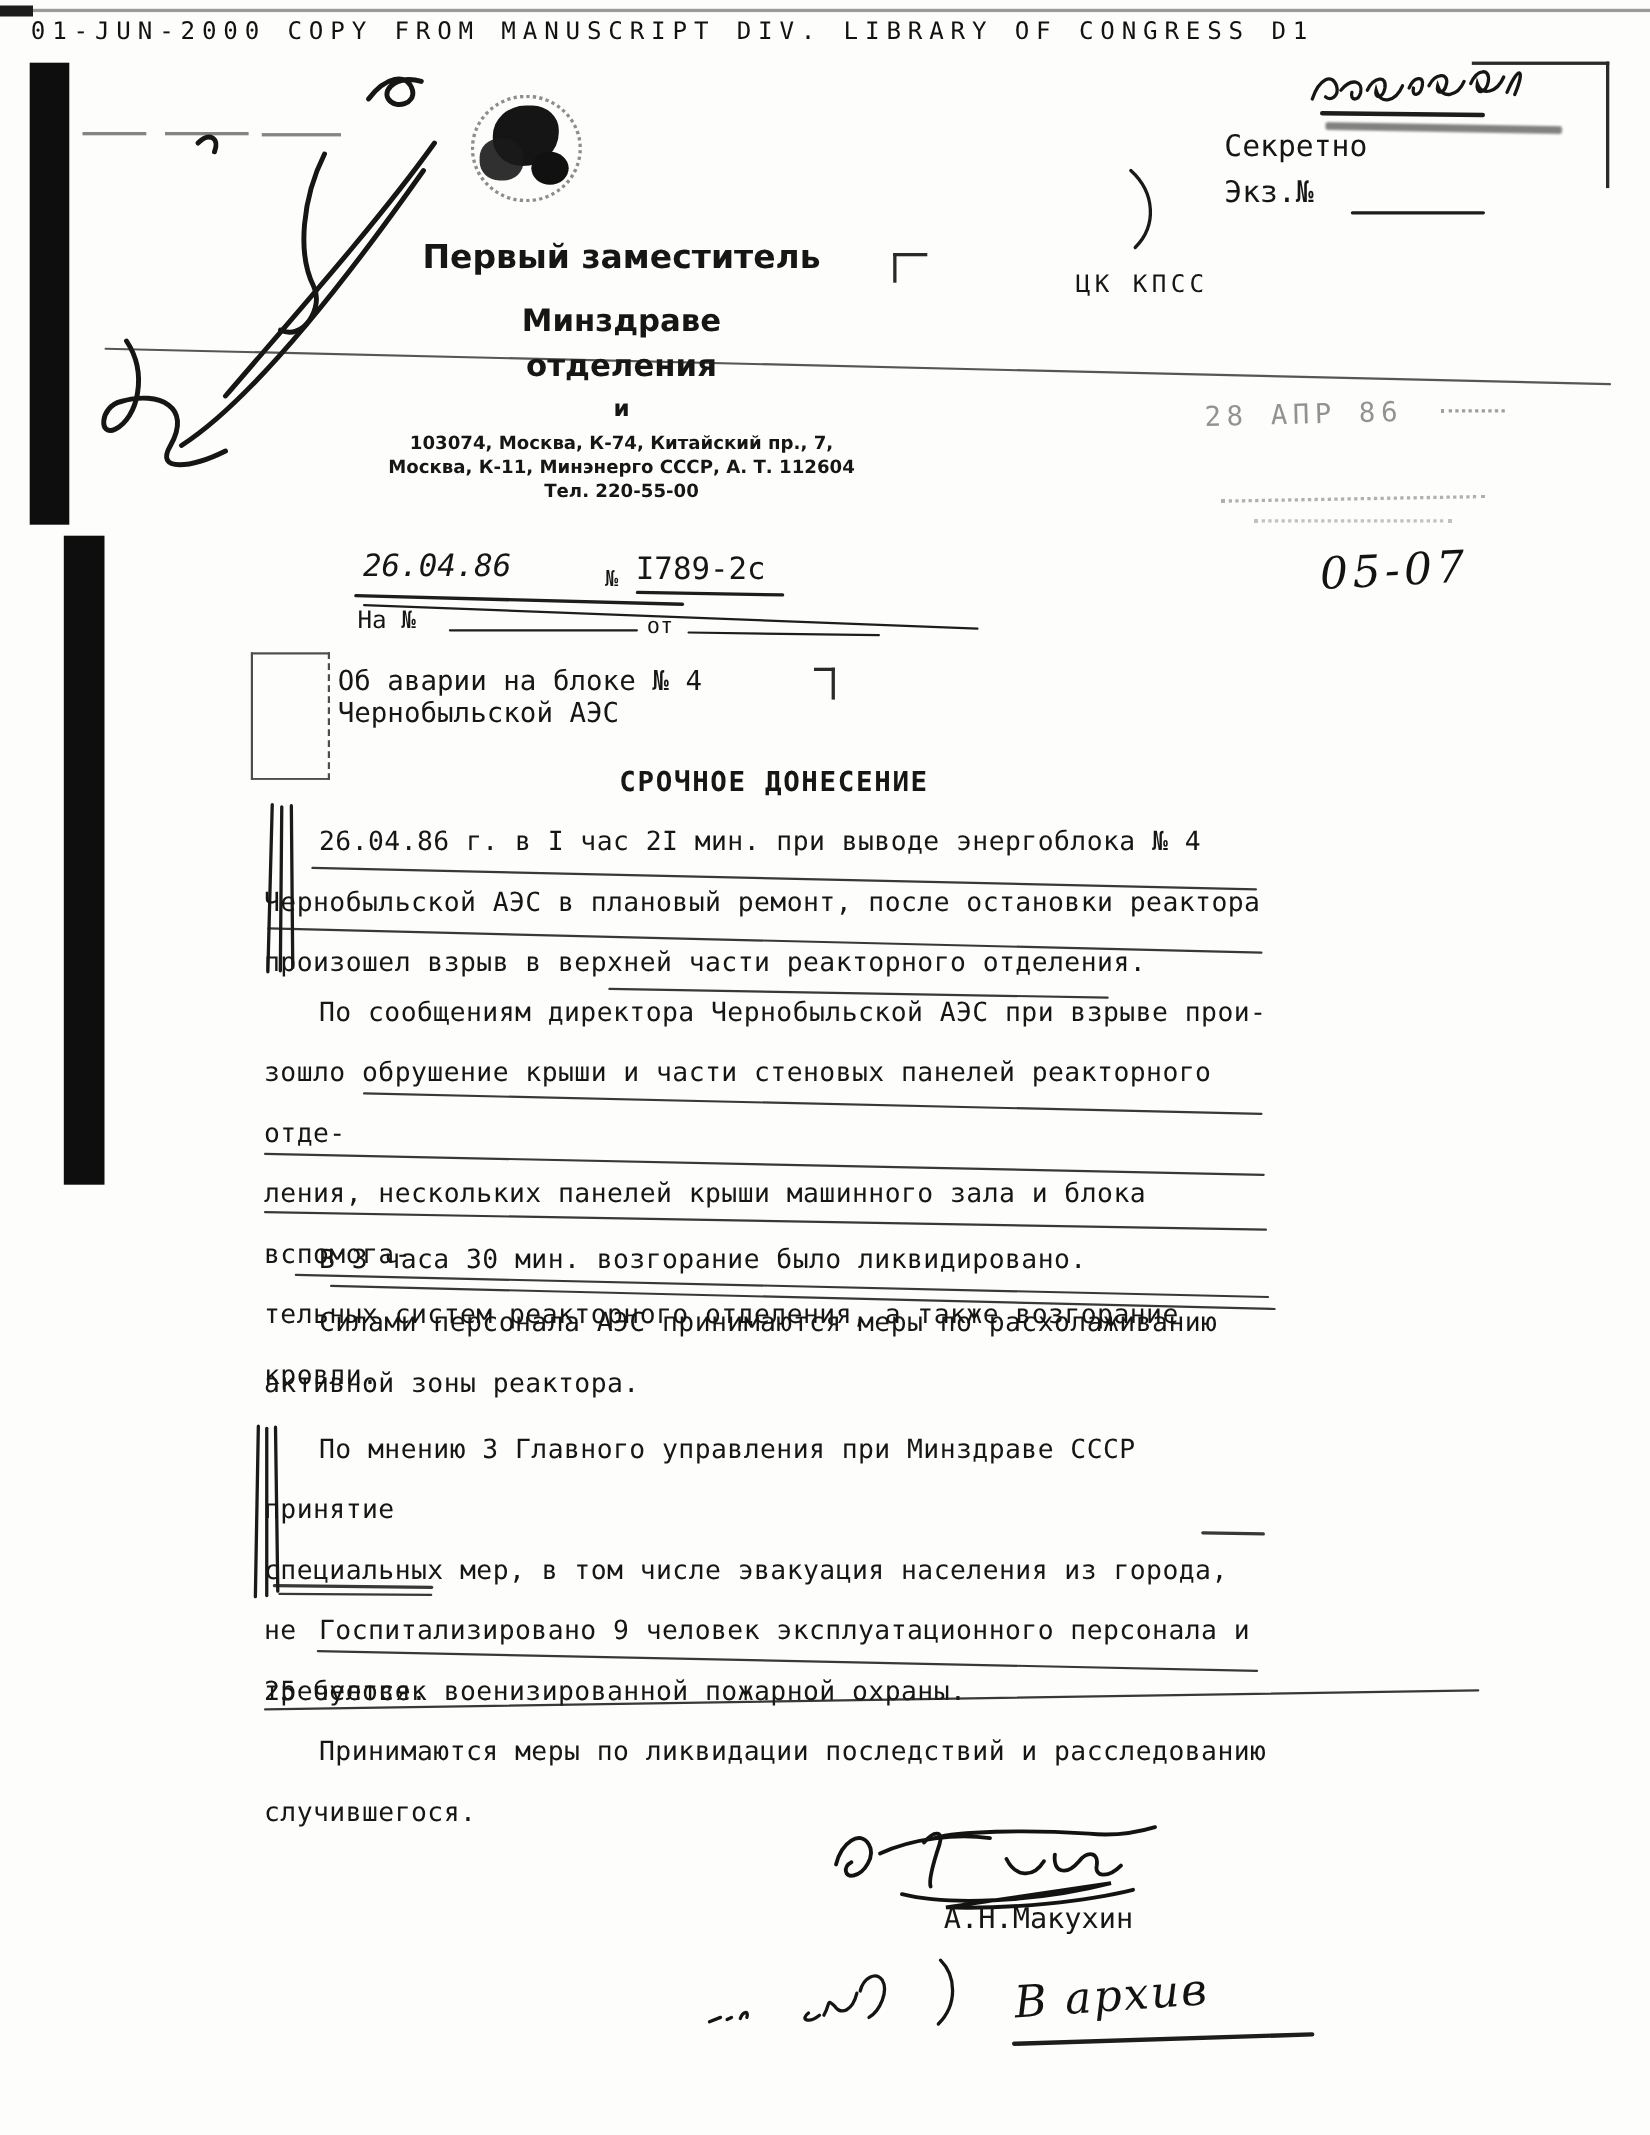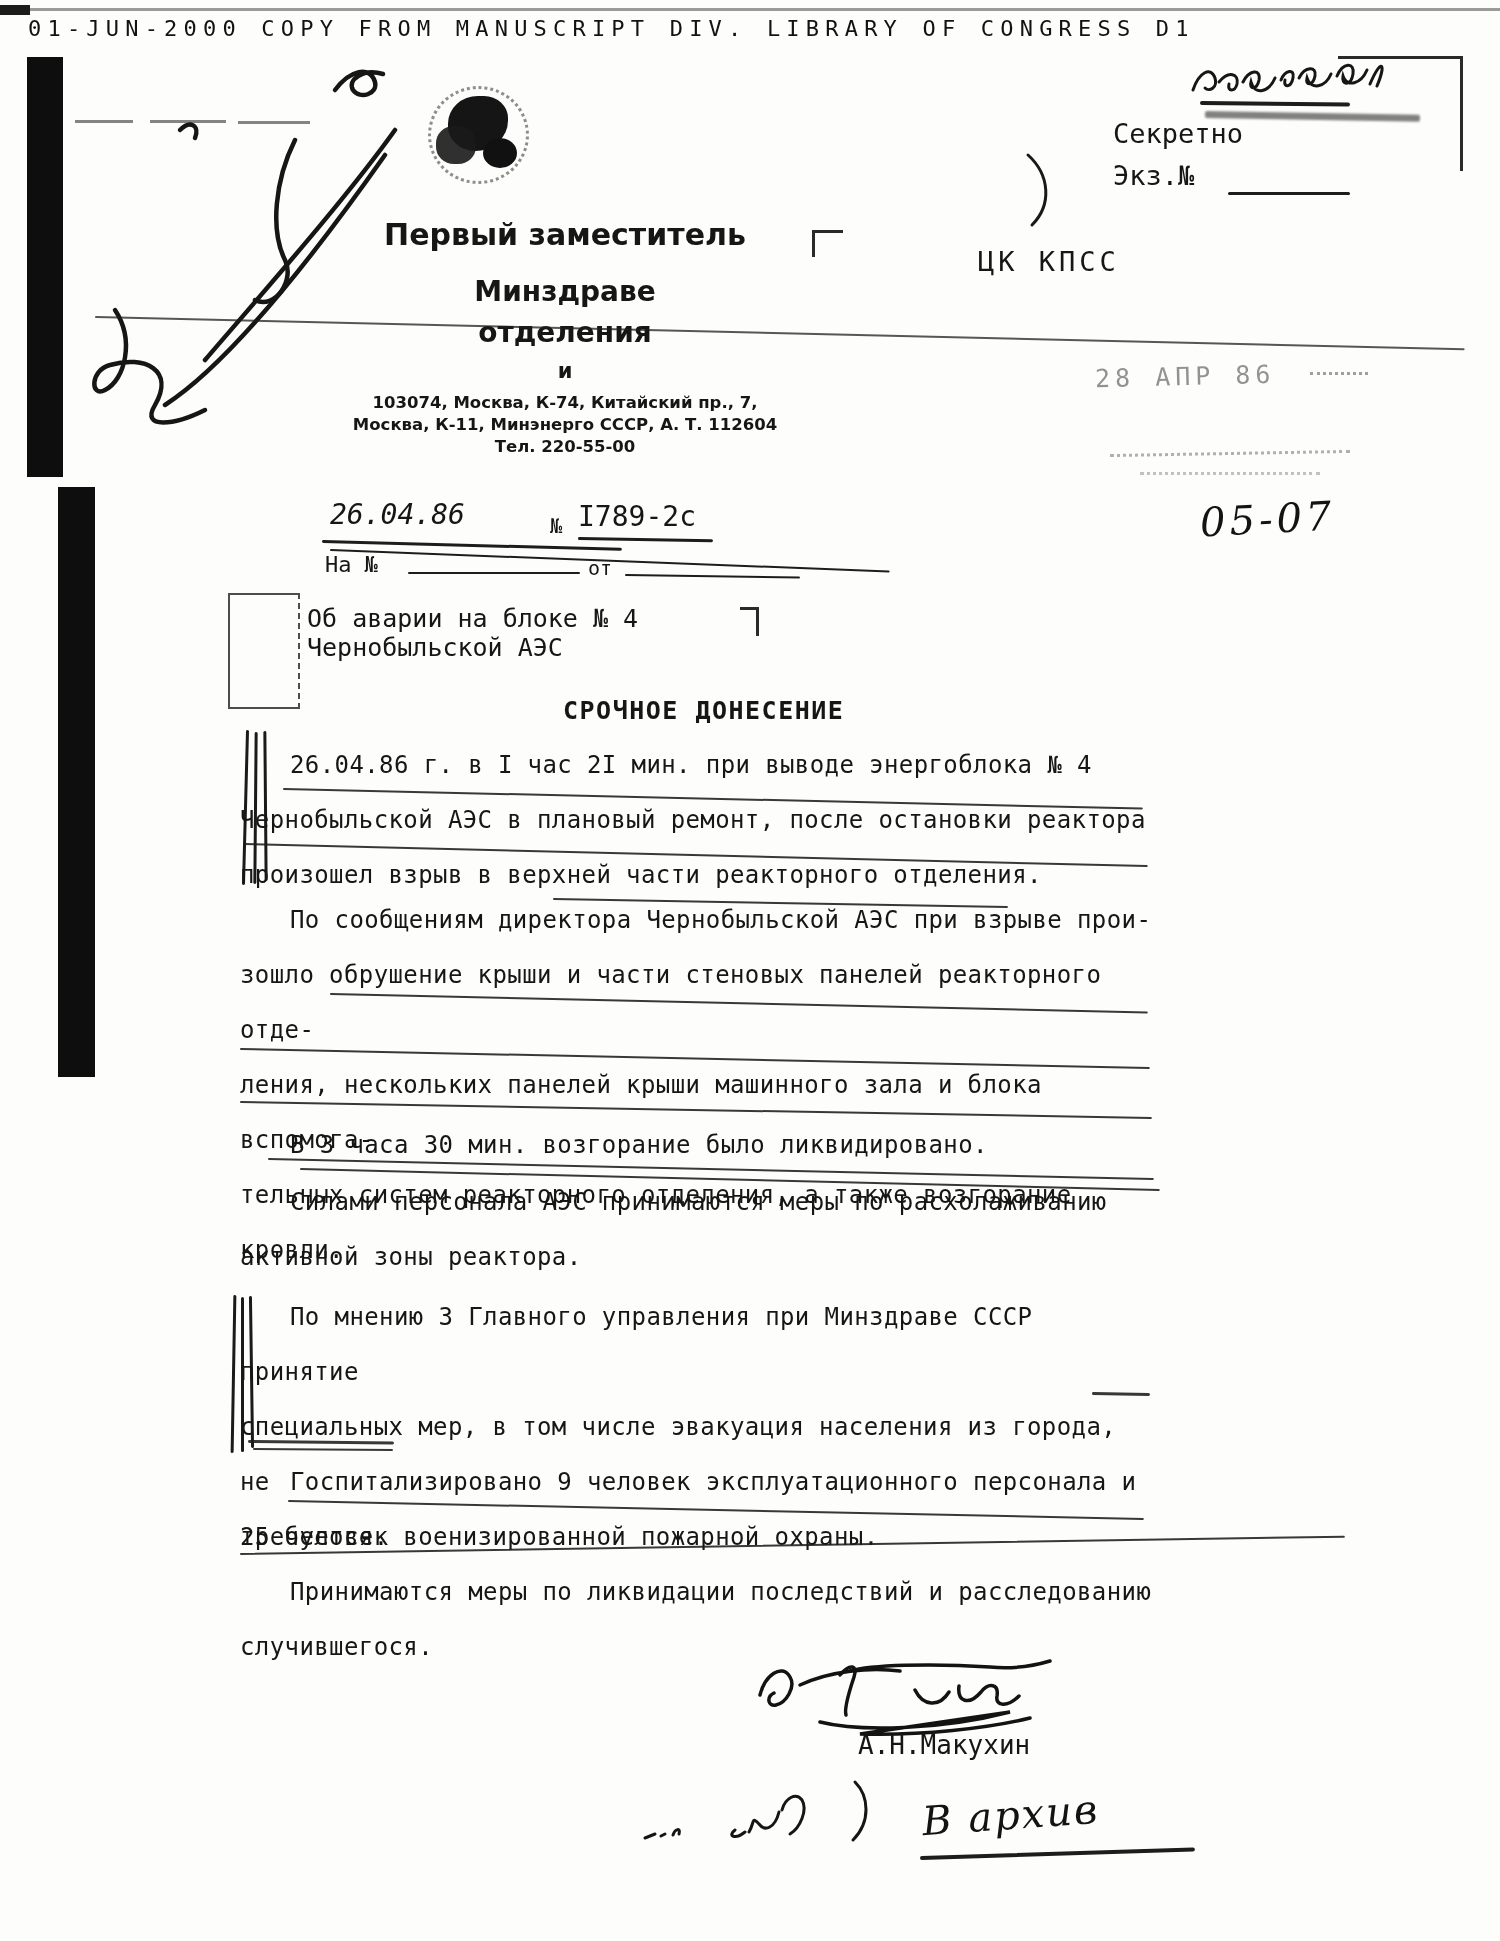--- a/index.html
+++ b/index.html
@@ -96,21 +96,21 @@
     <div class="addr">Москва, К-11, Минэнерго СССР, А. Т. 112604</div>
     <div class="addr">Тел. 220-55-00</div>
   </div>
 
   <div class="penline" style="left:95px;top:316px;width:1370px;height:2px;opacity:.75;transform:rotate(1.35deg);"></div>
 
   <div class="bracket" style="left:812px;top:230px;width:28px;height:24px;border-top:3px solid;border-left:3px solid;"></div>
   <svg class="abs" style="left:1020px;top:150px;" width="45" height="80" viewBox="0 0 45 80" fill="none" stroke="#1a1a1a" stroke-width="3" stroke-linecap="round">
     <path d="M8,5 C30,25 32,55 12,75"></path>
   </svg>
-  <div class="abs tw" style="left:978px;top:246px;font-size:27px;letter-spacing:4px;text-align:right;">ЦК КПСС</div>
+  <div class="abs tw" style="left:978px;top:246px;font-size:22px;letter-spacing:4px;text-align:right;">ЦК КПСС</div>
 
   <div class="abs tw stamp" style="left:1095px;top:362px;font-size:25px;letter-spacing:5px;transform:rotate(-1.5deg);">28 АПР 86</div>
   <div class="abs" style="left:1310px;top:372px;width:58px;border-top:3px dotted #444;opacity:.5;"></div>
   <div class="abs" style="left:1110px;top:452px;width:240px;border-top:3px dotted #555;opacity:.45;transform:rotate(-1deg);"></div>
   <div class="abs" style="left:1140px;top:472px;width:180px;border-top:3px dotted #555;opacity:.35;"></div>
   <div class="abs hand" style="left:1200px;top:496px;font-size:40px;letter-spacing:4px;transform:rotate(-3deg);">05-07</div>
 
   <div class="abs tw" style="left:330px;top:498px;font-size:28px;font-style:italic;">26.04.86</div>
   <div class="abs tw" style="left:550px;top:514px;font-size:20px;">№</div>
   <div class="abs tw" style="left:578px;top:500px;font-size:28px;">I789-2с</div>

